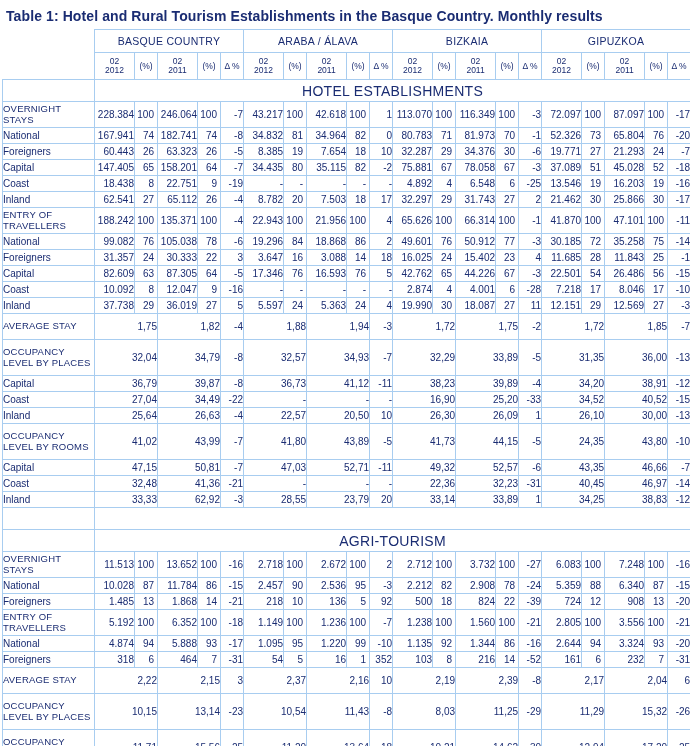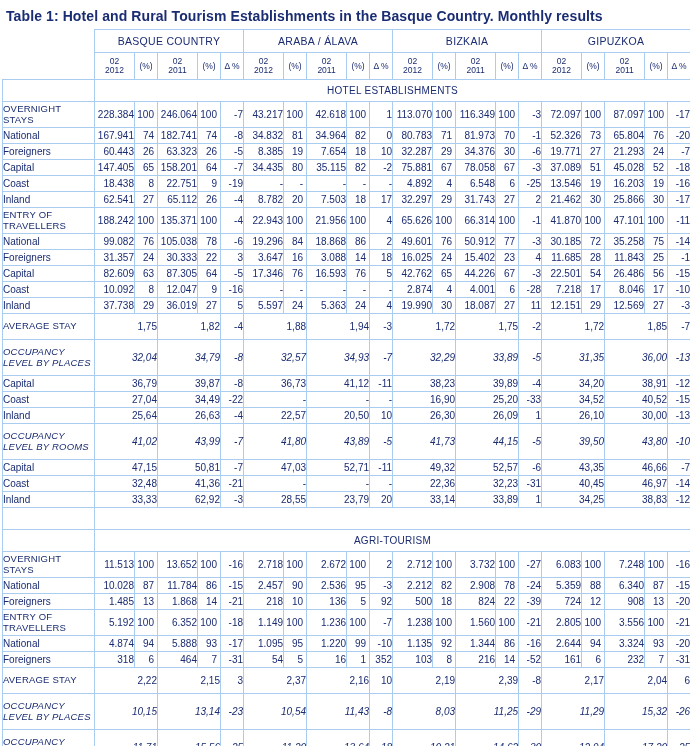--- a/index.html
+++ b/index.html
@@ -39,40 +39,40 @@
     text-align:center;font-weight:bold;font-size:10.5px;
     letter-spacing:0.3px;height:22px;
   }
   .sub-head{
     text-align:center;font-size:8.5px;height:26px;line-height:1.05;
   }
   .sub-head .yr{display:block;}
   .blank-head{border-left:1px solid #ffffff !important;border-top:1px solid #ffffff !important;}
 
   .band{
-    text-align:center;font-weight:bold;font-size:10px;height:21px;
+    text-align:center;font-weight:bold;font-size:14px;height:21px;
     letter-spacing:0.3px;
   }
   .band-empty{height:21px;}
 
   .rowlabel-major{
     font-weight:bold;font-size:9.5px;padding:2px 2px 2px 2px;
     line-height:1.08;text-transform:uppercase;letter-spacing:0.2px;
   }
   .rowlabel-sub{
     font-size:10px;padding:1px 2px 1px 12px;line-height:1.1;
   }
   td.num{
     text-align:right;padding:1px 4px 1px 1px;font-size:10px;
     white-space:nowrap;
   }
   td.num.pct{padding-right:3px;}
   tr.datarow{height:16px;}
   tr.tall2{height:26px;}
-  tr.tall3{height:36px;font-style:italic;}
+  tr.tall3{height:36px;}
 </style>
 </head>
 <body>
 
 <div class="page">
 
   <div class="table-title">Table 1: Hotel and Rural Tourism Establishments in the Basque Country. Monthly results</div>
 
   <table class="t">
     <colgroup>
@@ -516,21 +516,21 @@
           <td class="rowlabel-major">OCCUPANCY LEVEL BY ROOMS</td>
           <td colspan="2" class="num">41,02</td>
           <td colspan="2" class="num">43,99</td>
           <td class="num">-7</td>
           <td colspan="2" class="num">41,80</td>
           <td colspan="2" class="num">43,89</td>
           <td class="num">-5</td>
           <td colspan="2" class="num">41,73</td>
           <td colspan="2" class="num">44,15</td>
           <td class="num">-5</td>
-          <td colspan="2" class="num">39,50</td>
+          <td colspan="2" class="num">24,35</td>
           <td colspan="2" class="num">43,80</td>
           <td class="num">-10</td>
         </tr>
         <tr class="datarow ">
           <td class="rowlabel-sub">Capital</td>
           <td colspan="2" class="num">47,15</td>
           <td colspan="2" class="num">50,81</td>
           <td class="num">-7</td>
           <td colspan="2" class="num">47,03</td>
           <td colspan="2" class="num">52,71</td>

